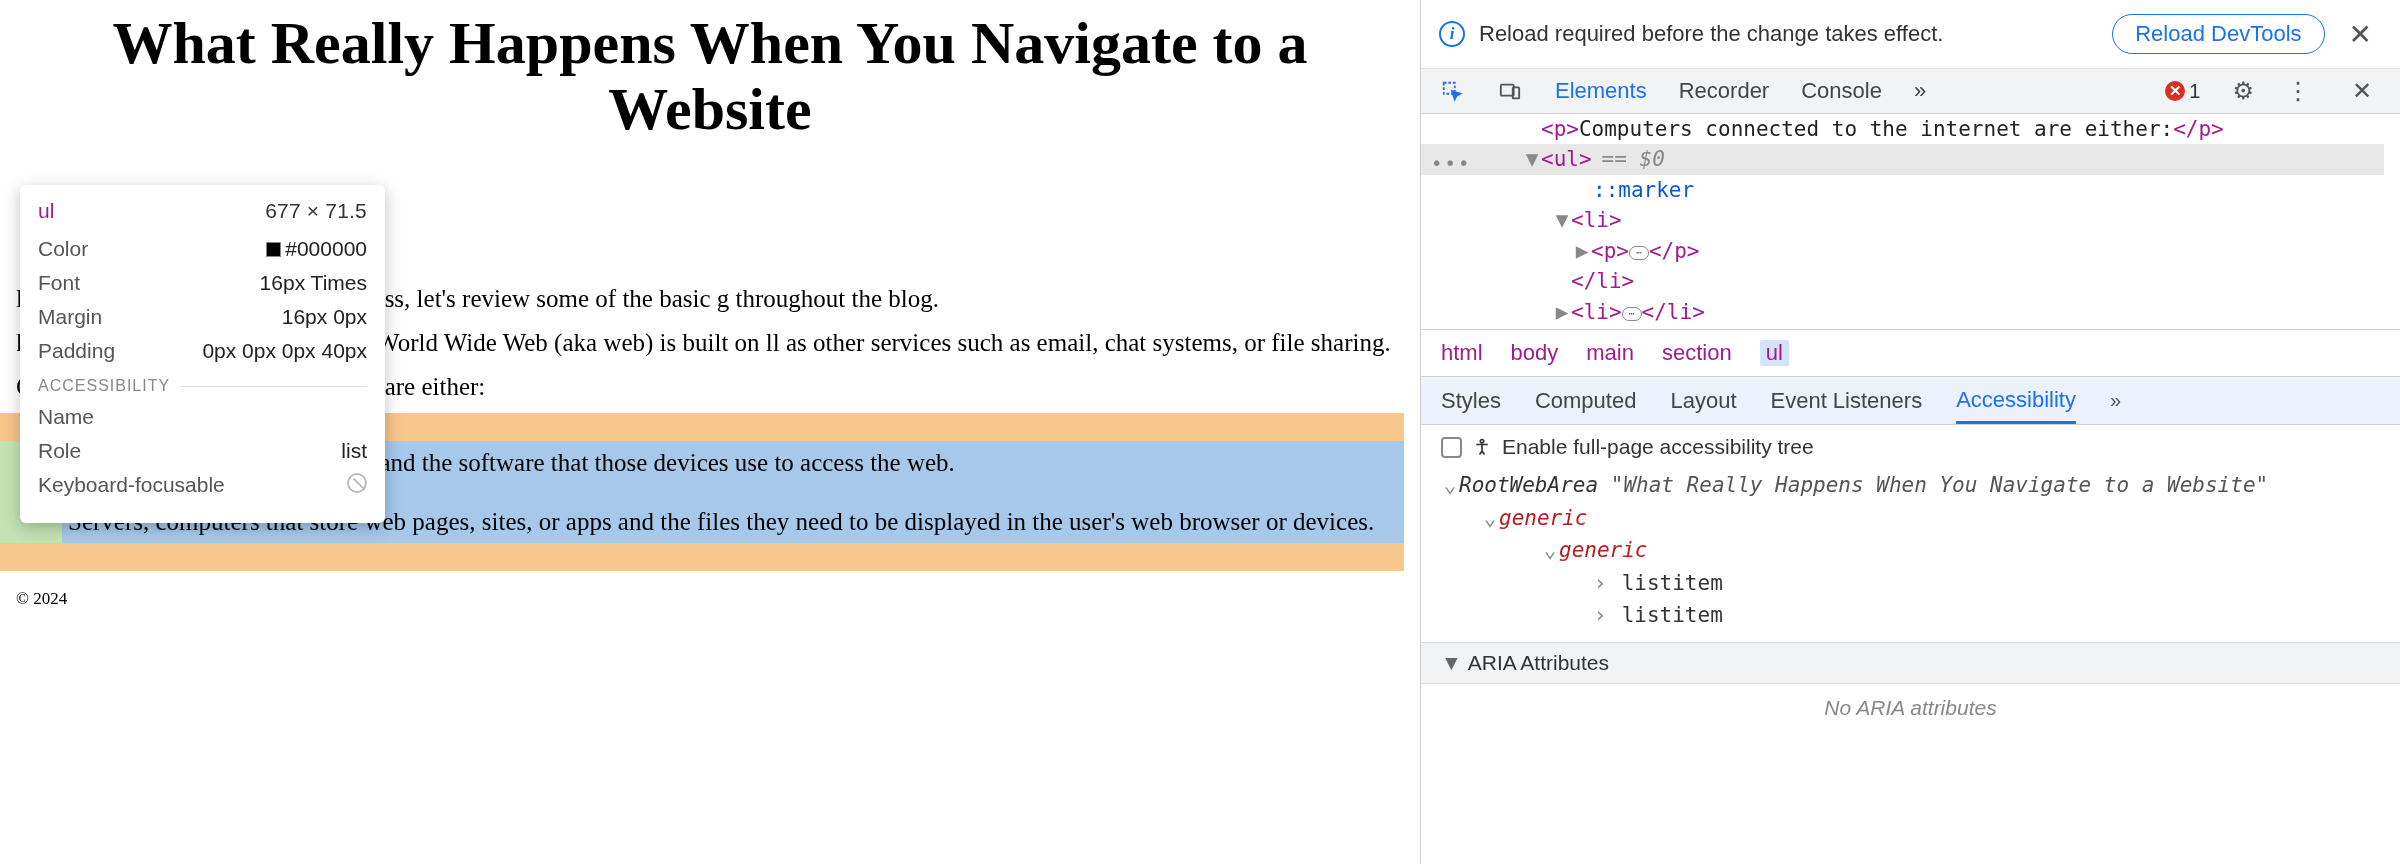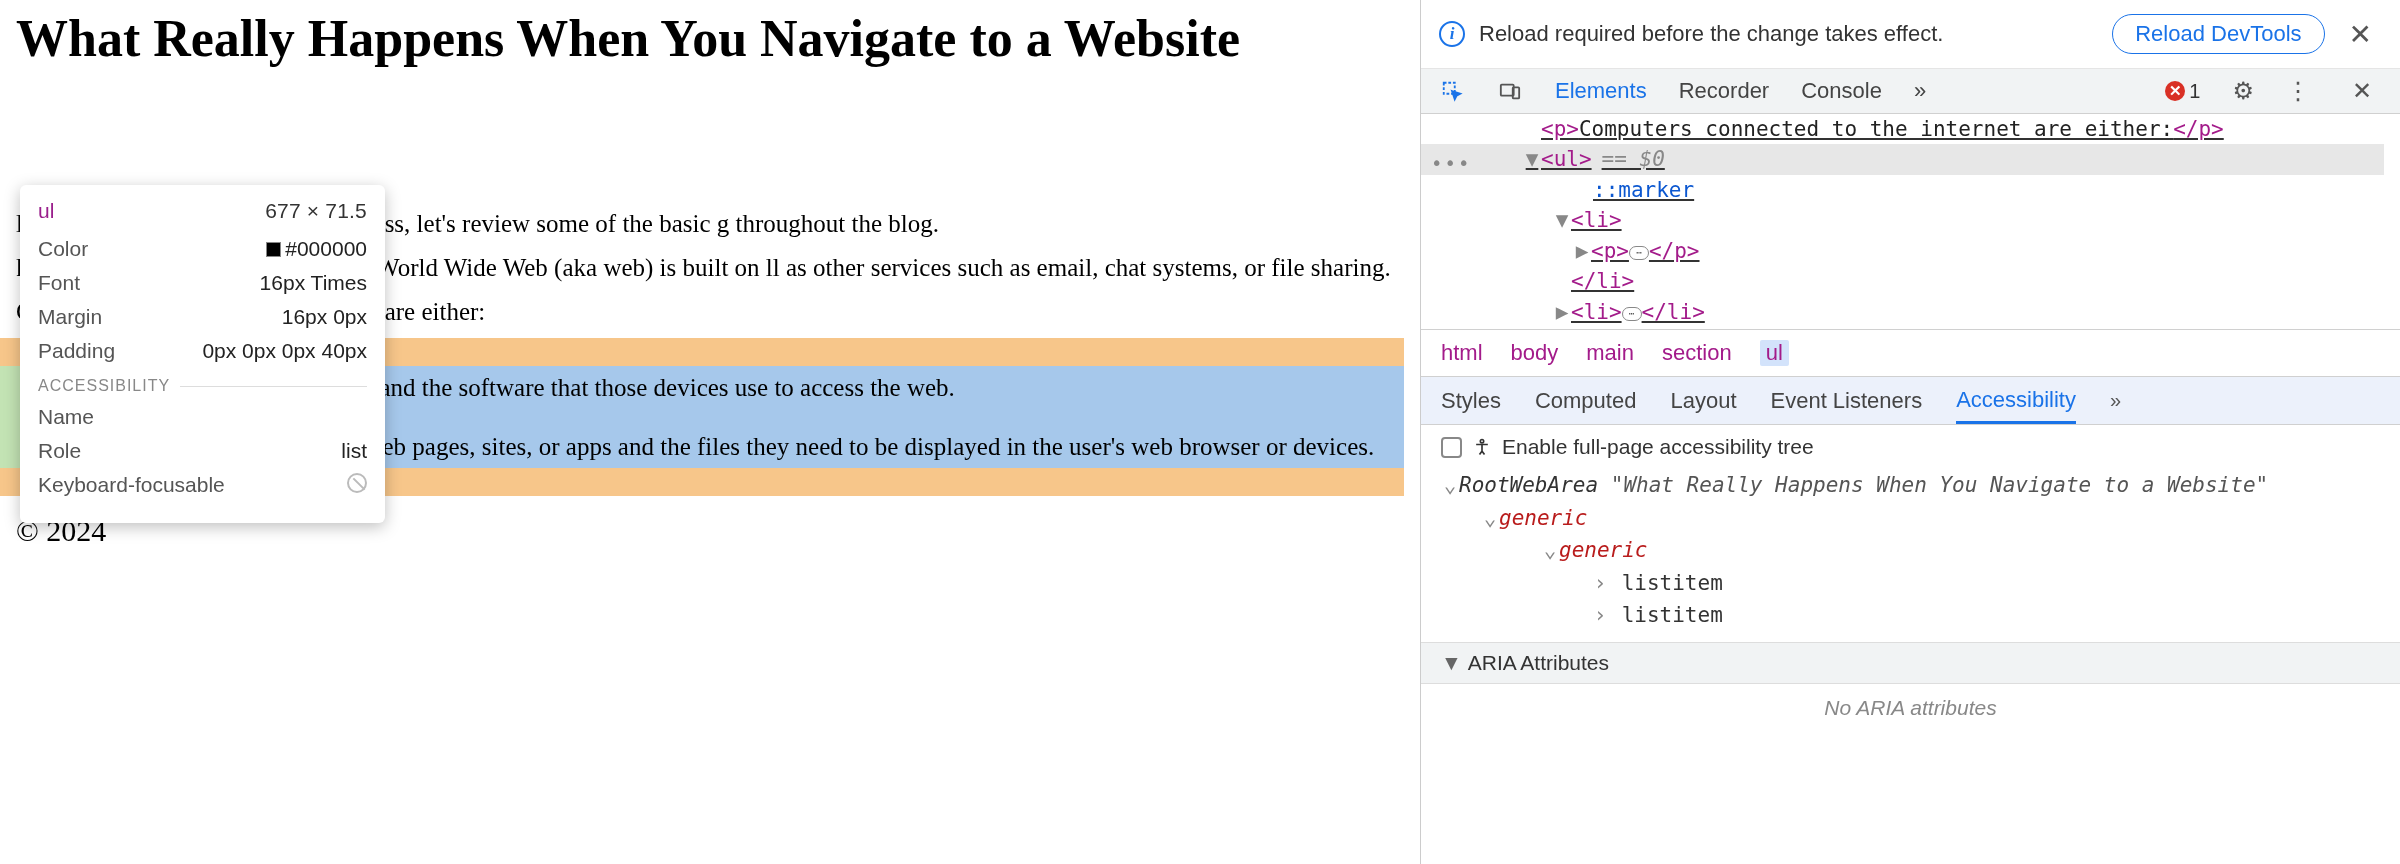--- a/index.html
+++ b/index.html
@@ -1,21 +1,21 @@
 <!DOCTYPE html>
 <html><head>
 <meta charset="utf-8">
 <style>
 * { box-sizing: border-box; margin: 0; padding: 0; }
 body { font-family: Times, "Times New Roman", serif; font-size: 16px; color: #000; background: #fff; display: flex; width: 2400px; height: 864px; overflow: hidden; }
 .page { flex: 0 0 1420px; padding: 10px 16px; position: relative; }
-.page h1 { font-size: 52px; font-weight: bold; line-height: 1.1; margin-bottom: 18px; }
+.page h1 { font-size: 60px; font-weight: bold; line-height: 1.1; margin-bottom: 18px; text-align: center; }
 .page p { font-size: 25px; line-height: 1.35; margin-bottom: 10px; }
 .page p.intro1 { margin-top: 140px; }
-.page .copyright { font-size: 30px; margin-top: 18px; }
+.page .copyright { font-size: 17px; margin-top: 18px; }
 .highlight-wrap { margin-left: -16px; }
 .highlight-orange-top { background: #f7c68a; height: 28px; }
 .highlight-orange-bot { background: #f7c68a; height: 28px; }
 .highlight-row { display: flex; }
 .highlight-green { background: #c3e3b4; width: 62px; flex: 0 0 62px; }
 .highlight-blue { background: #a6c8eb; flex: 1; padding: 4px 6px 4px 4px; }
 .li-gap { height: 24px; }
 .bullet-dot { position: absolute; left: -22px; top: 0; color: #333; }
 .tooltip { position: absolute; top: 185px; left: 20px; width: 365px; background: #fff; border-radius: 6px; box-shadow: 0 4px 16px rgba(0,0,0,0.25); font-family: "Helvetica Neue", Arial, sans-serif; font-size: 21px; color: #333; padding: 14px 18px 16px 18px; z-index: 100; }
 .tooltip .tt-head { display: flex; justify-content: space-between; margin-bottom: 14px; }
@@ -38,21 +38,21 @@
 .dt-close { font-size: 28px; color: #555; padding: 0 10px; cursor: pointer; }
 .dt-tabs { display: flex; align-items: center; gap: 32px; padding: 8px 18px; background: #f1f3f4; border-bottom: 1px solid #d0d0d0; }
 .dt-tab { font-size: 22px; color: #444; cursor: pointer; }
 .dt-tab.active { color: #1a73e8; }
 .dt-tab-icon { width: 26px; height: 26px; display: inline-flex; align-items: center; justify-content: center; }
 .dt-tab-icon svg { width: 22px; height: 22px; }
 .dt-spacer-flex { flex: 1; }
 .dt-err { display: flex; align-items: center; gap: 4px; }
 .dt-err-dot { width: 20px; height: 20px; border-radius: 50%; background: #d93025; color: #fff; display: flex; align-items: center; justify-content: center; font-size: 15px; font-weight: bold; }
 .dt-gear, .dt-more { color: #555; font-size: 24px; }
-.dt-dom { font-family: Menlo, Consolas, monospace; font-size: 21px; line-height: 1.45; padding: 0 16px 2px 0; position: relative; text-decoration: underline; }
+.dt-dom { font-family: Menlo, Consolas, monospace; font-size: 21px; line-height: 1.45; padding: 0 16px 2px 0; position: relative; }
 .dt-dom .row { white-space: pre; }
 .dt-dom .tag { color: #a31b8a; }
 .dt-dom .text { color: #222; }
 .dt-dom .marker { color: #0b57d0; }
 .dt-dom .sel-row { background: #e7e7e7; display: flex; align-items: center; }
 .dt-dom .sel-suffix { color: #888; font-style: italic; margin-left: 10px; }
 .dt-dom .tri { color: #888; display: inline-block; width: 18px; text-align: center; }
 .dt-dom .ellip { display: inline-flex; align-items: center; justify-content: center; border: 1px solid #888; border-radius: 8px; width: 20px; height: 14px; font-size: 10px; color: #555; vertical-align: 2px; background:#fff; }
 .dt-dom .showmore { position: absolute; left: 10px; top: 36px; color: #888; letter-spacing: 2px; font-size: 19px; }
 .dt-breadcrumb { border-top: 1px solid #d0d0d0; border-bottom: 1px solid #d0d0d0; padding: 10px 20px; font-size: 22px; display: flex; gap: 28px; }

